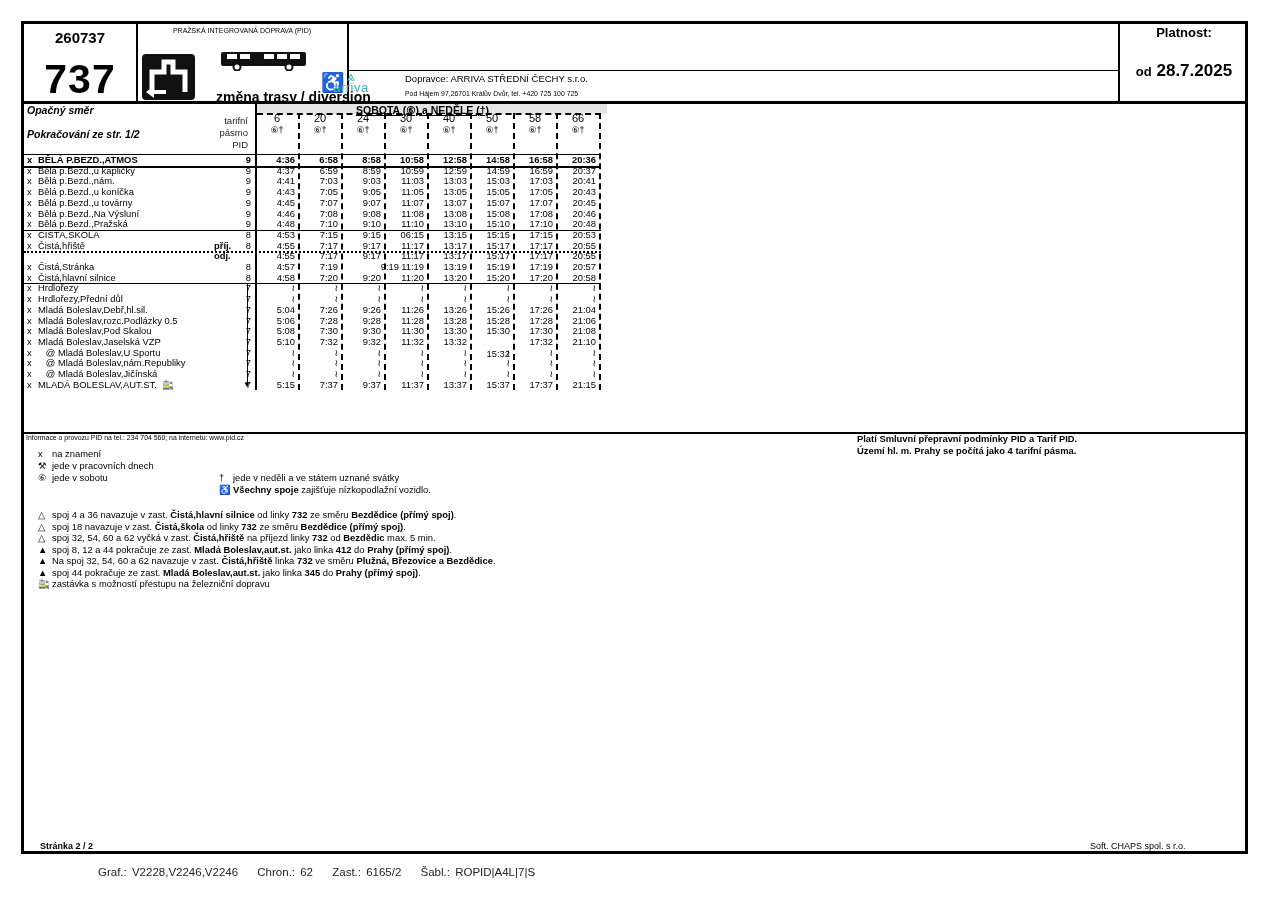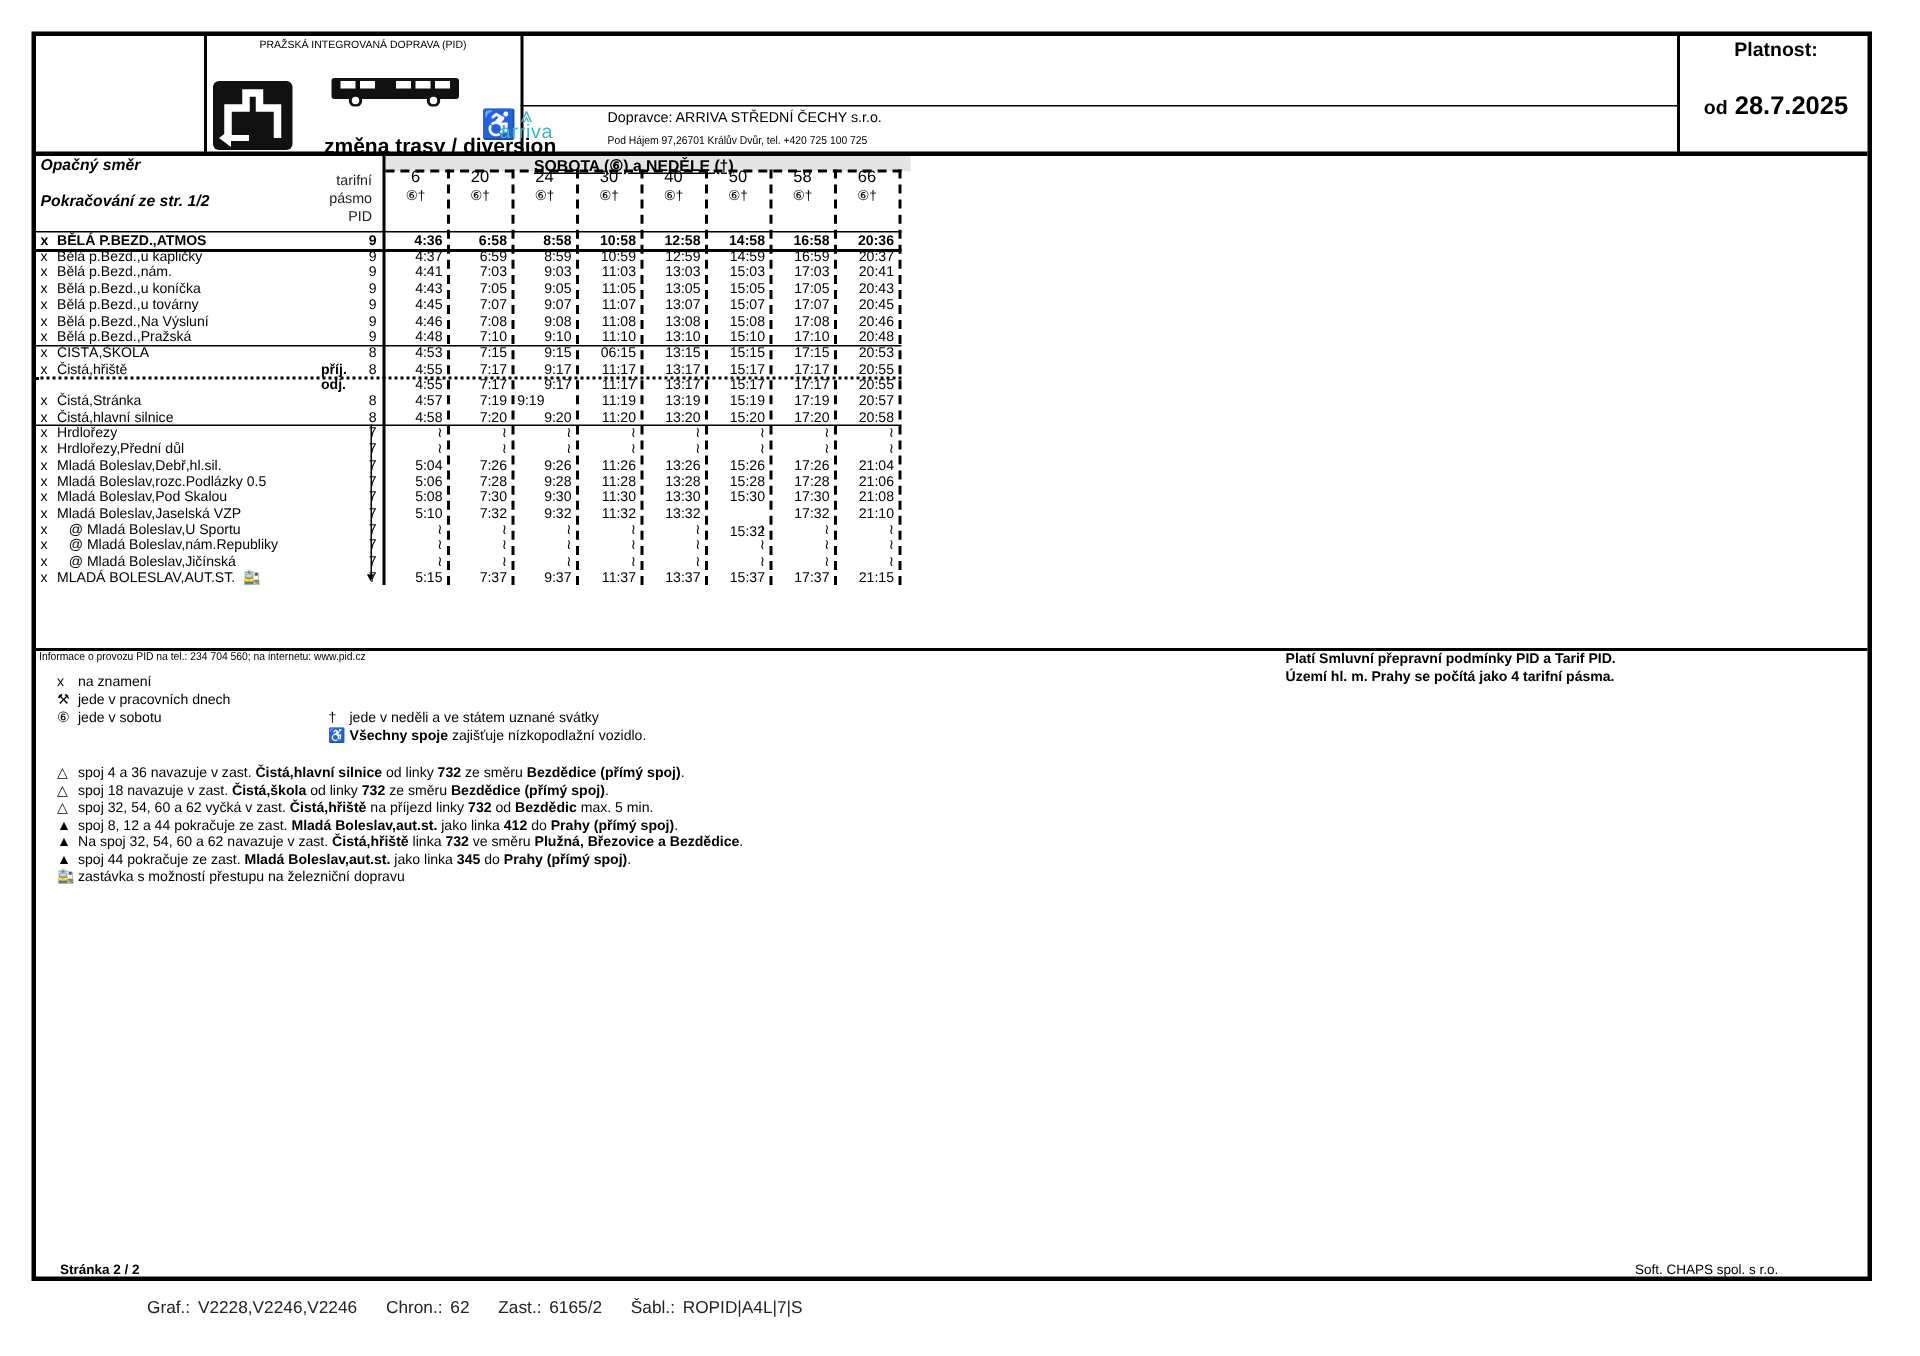--- a/index.html
+++ b/index.html
@@ -64,20 +64,24 @@
 
 <div class="frame">
 
   <div class="vline" style="left:112px;top:0;width:2px;height:80px;"></div>
   <div class="vline" style="left:323px;top:0;width:2px;height:80px;"></div>
   <div class="vline" style="left:1094px;top:0;width:2px;height:80px;"></div>
   <div class="hline" style="left:323px;top:46px;width:1097px;width:771px;height:1px;"></div>
   <div class="hline" style="left:1094px;top:46px;width:0;height:1px;"></div>
   <div class="hline" style="left:0;top:77px;width:1221px;height:3px;"></div>
 
+  <div class="abs linecode">
+    <div class="code">260737</div>
+    <div class="num">737</div>
+  </div>
 
   <div class="abs pid-label">PRAŽSKÁ INTEGROVANÁ DOPRAVA (PID)</div>
   <div class="abs diversion-icon">
     <svg width="53" height="46" viewBox="0 0 53 46">
       <path d="M10 38 V18 H22 V8 H31 V18 H43 V38" fill="none" stroke="#fff" stroke-width="5"></path>
       <path d="M4 38 L12 32 L12 44 Z" fill="#fff"></path>
       <rect x="10" y="36" width="14" height="4" fill="#fff"></rect>
     </svg>
   </div>
   <div class="abs bus-icon">
@@ -269,21 +273,21 @@
         <span class="t" style="left: 493px;">17:17</span>
         <span class="t" style="left: 536px;">20:55</span>
       </div>
       <div class="row" style="top: 238px; width: 577px;">
         <span class="x">x</span>
         <span class="stop" style="white-space: pre;">Čistá,Stránka</span>
         <span class="flag"></span>
         <span class="zone">8</span>
         <span class="t" style="left: 235px;">4:57</span>
         <span class="t" style="left: 278px;">7:19</span>
-        <span class="t" style="left: 303px;">9:19</span>
+        <span class="t" style="left: 339px;">9:19</span>
         <span class="t" style="left: 364px;">11:19</span>
         <span class="t" style="left: 407px;">13:19</span>
         <span class="t" style="left: 450px;">15:19</span>
         <span class="t" style="left: 493px;">17:19</span>
         <span class="t" style="left: 536px;">20:57</span>
       </div>
       <div class="row" style="top: 248.7px; width: 577px;">
         <span class="x">x</span>
         <span class="stop" style="white-space: pre;">Čistá,hlavní silnice</span>
         <span class="flag"></span>

